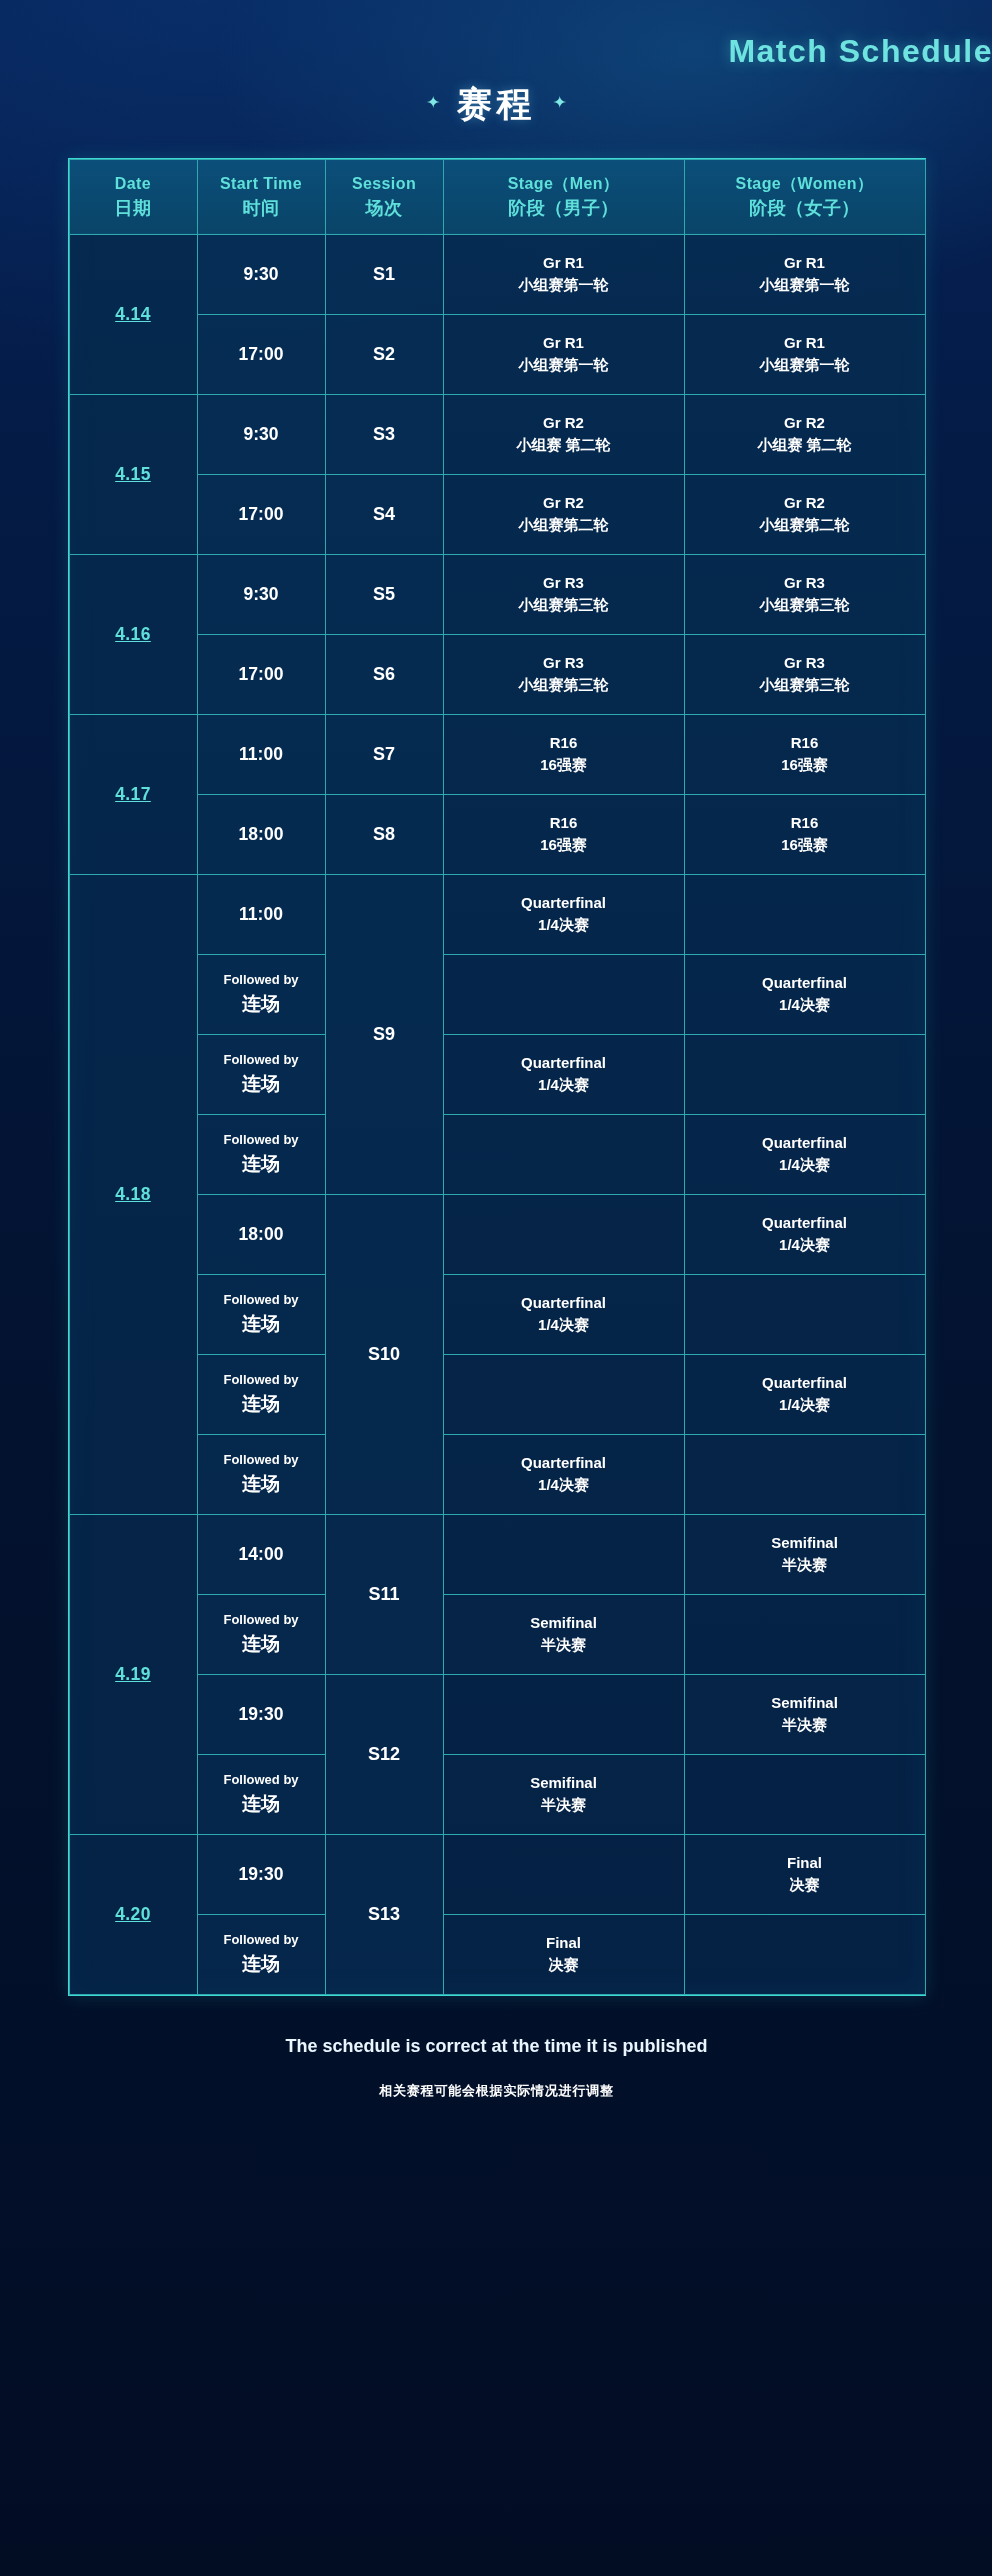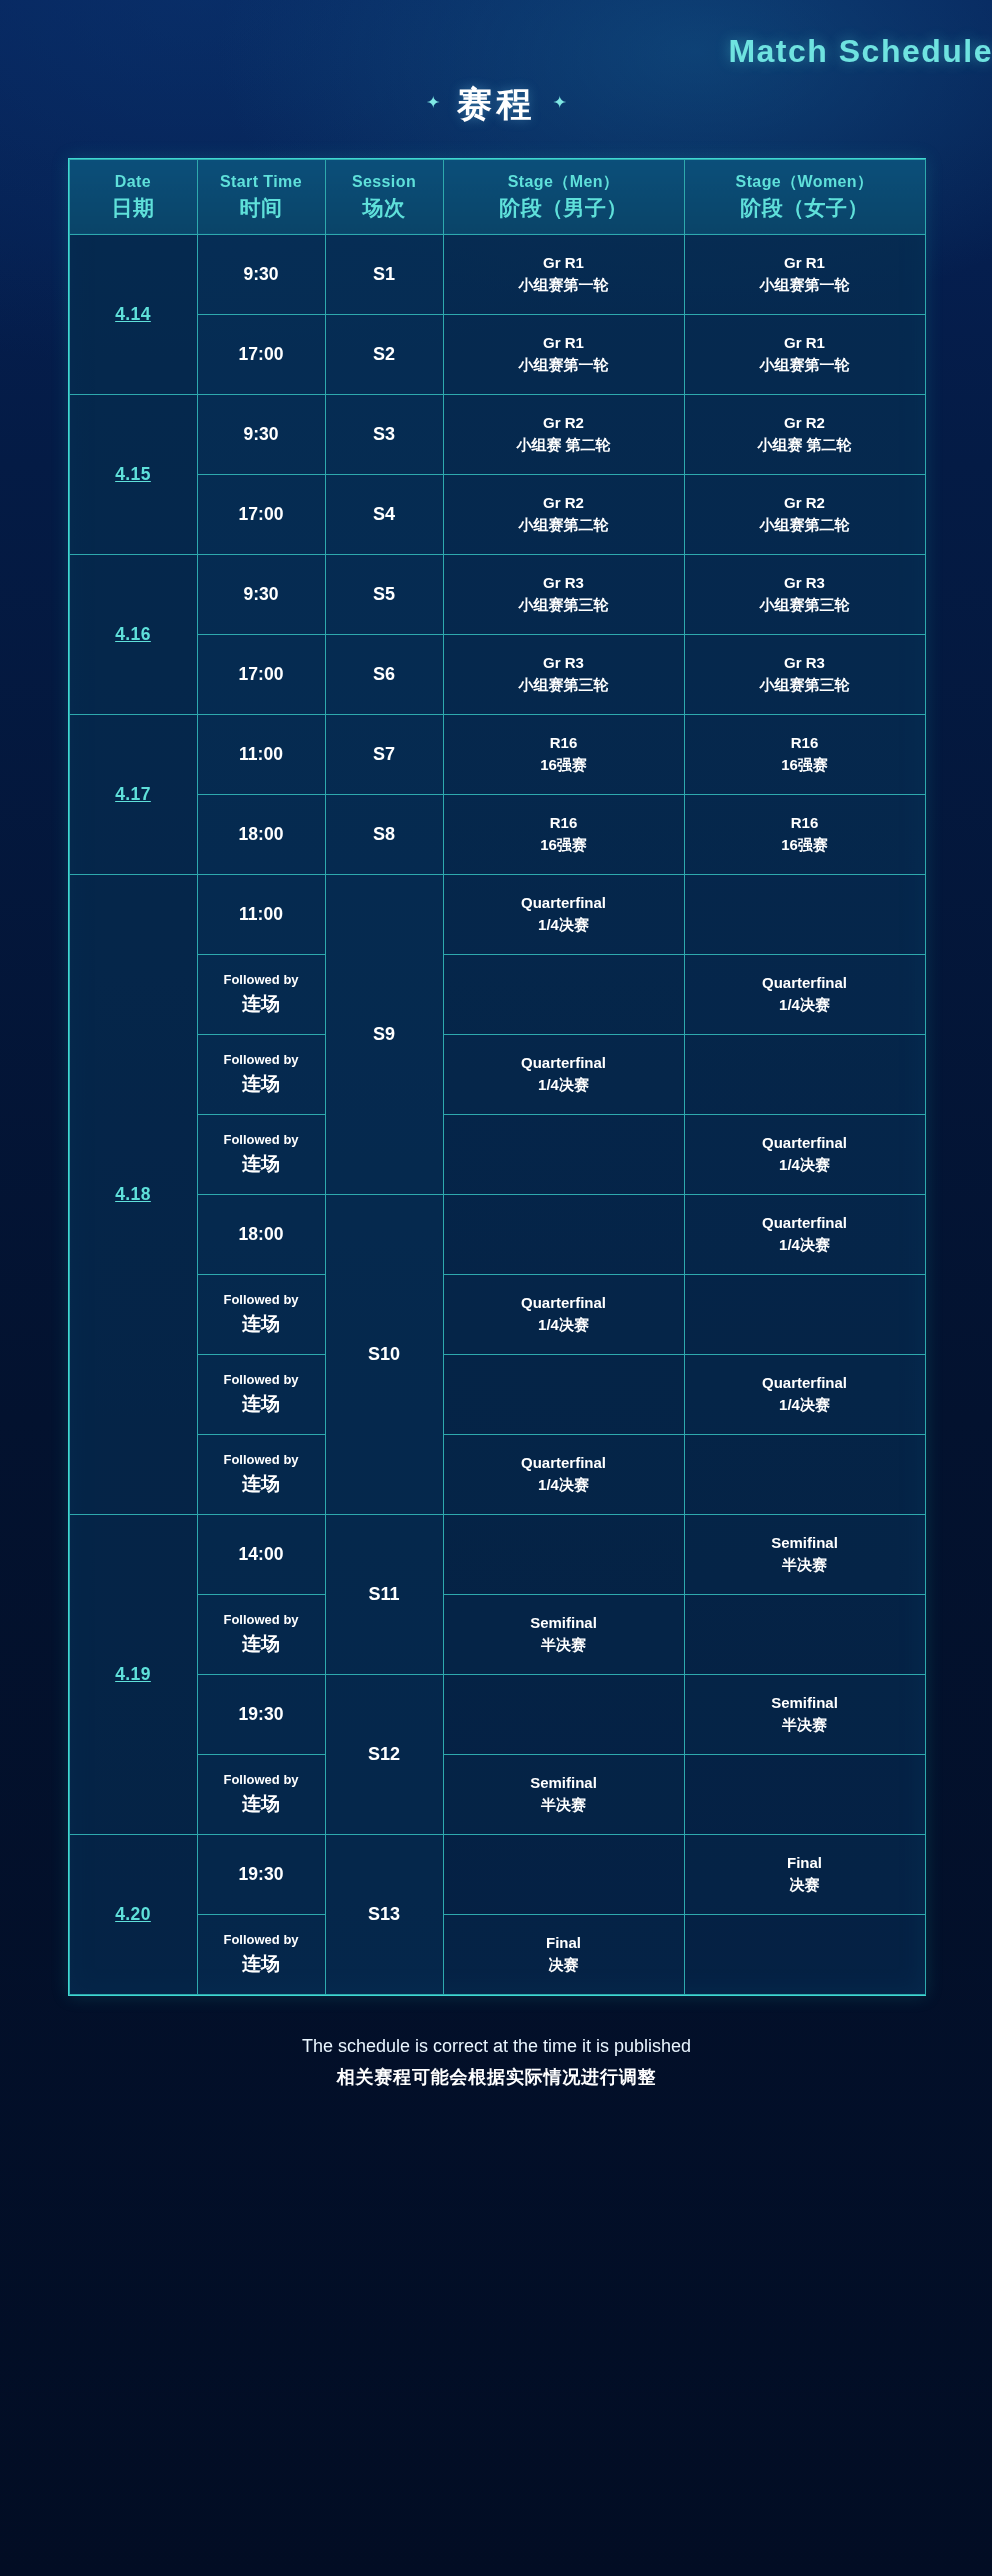--- a/index.html
+++ b/index.html
@@ -90,21 +90,21 @@
     background: linear-gradient(180deg, #0b4f7a 0%, #0a4468 100%);
     height: 74px;
     color: #5fe0da;
     font-size: 16px;
     font-weight: bold;
     line-height: 1.45;
     letter-spacing: 0.4px;
   }
   thead th .cn {
     display: block;
-    font-size: 21px;
+    font-size: 18px;
     font-weight: bold;
   }
 
   td.date-cell {
     background: rgba(5,40,76,0.55);
     color: #5fe0da;
     font-size: 17.5px;
     font-weight: bold;
     letter-spacing: 0.4px;
     text-decoration: underline;
@@ -157,25 +157,25 @@
   
   .footer {
     margin: 35px auto 0 auto;
     width: 856px;
     text-align: center;
     line-height: 1.75;
   }
   .footer .en {
     font-size: 18px;
     color: #eaf6ff;
-    font-weight: normal;
+    font-weight: bold;
   }
   .footer .cn {
-    margin-top: 0;
-    font-size: 18px;
+    margin-top: 18px;
+    font-size: 13px;
     color: #ffffff;
     font-weight: bold;
     letter-spacing: 0.8px;
   }
 </style>
 </head>
 <body>
 
 <div class="page">
 

